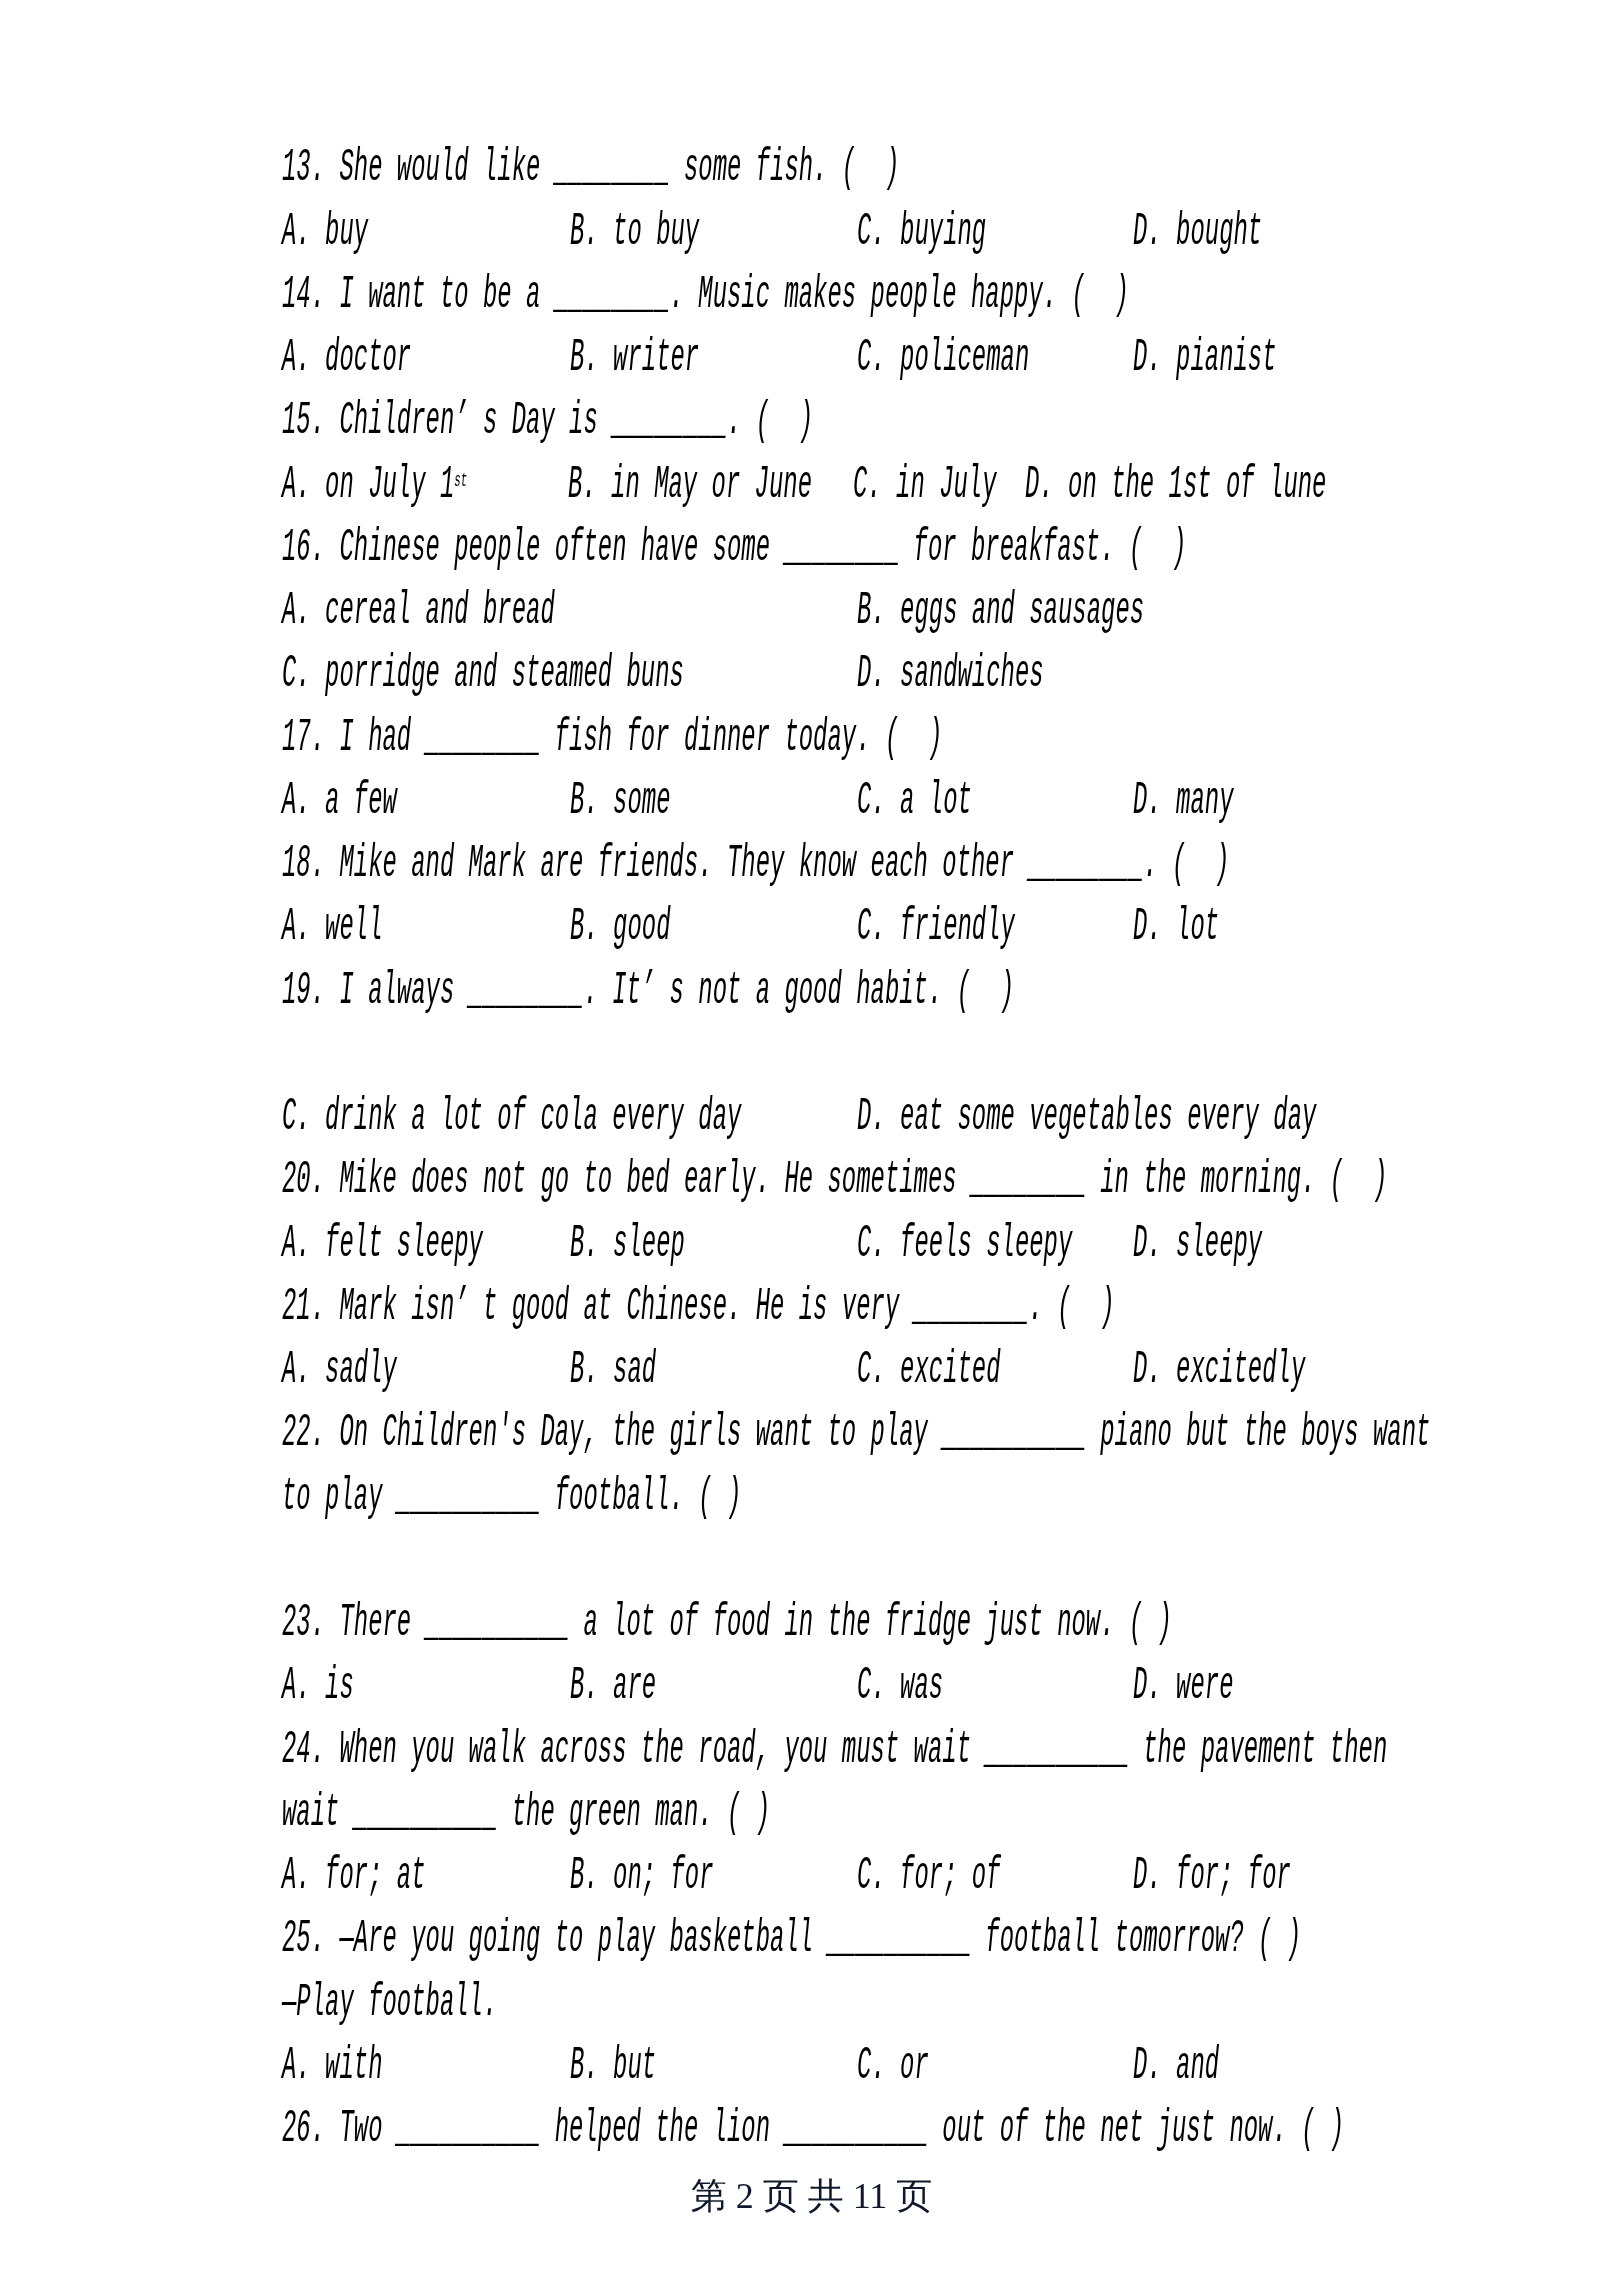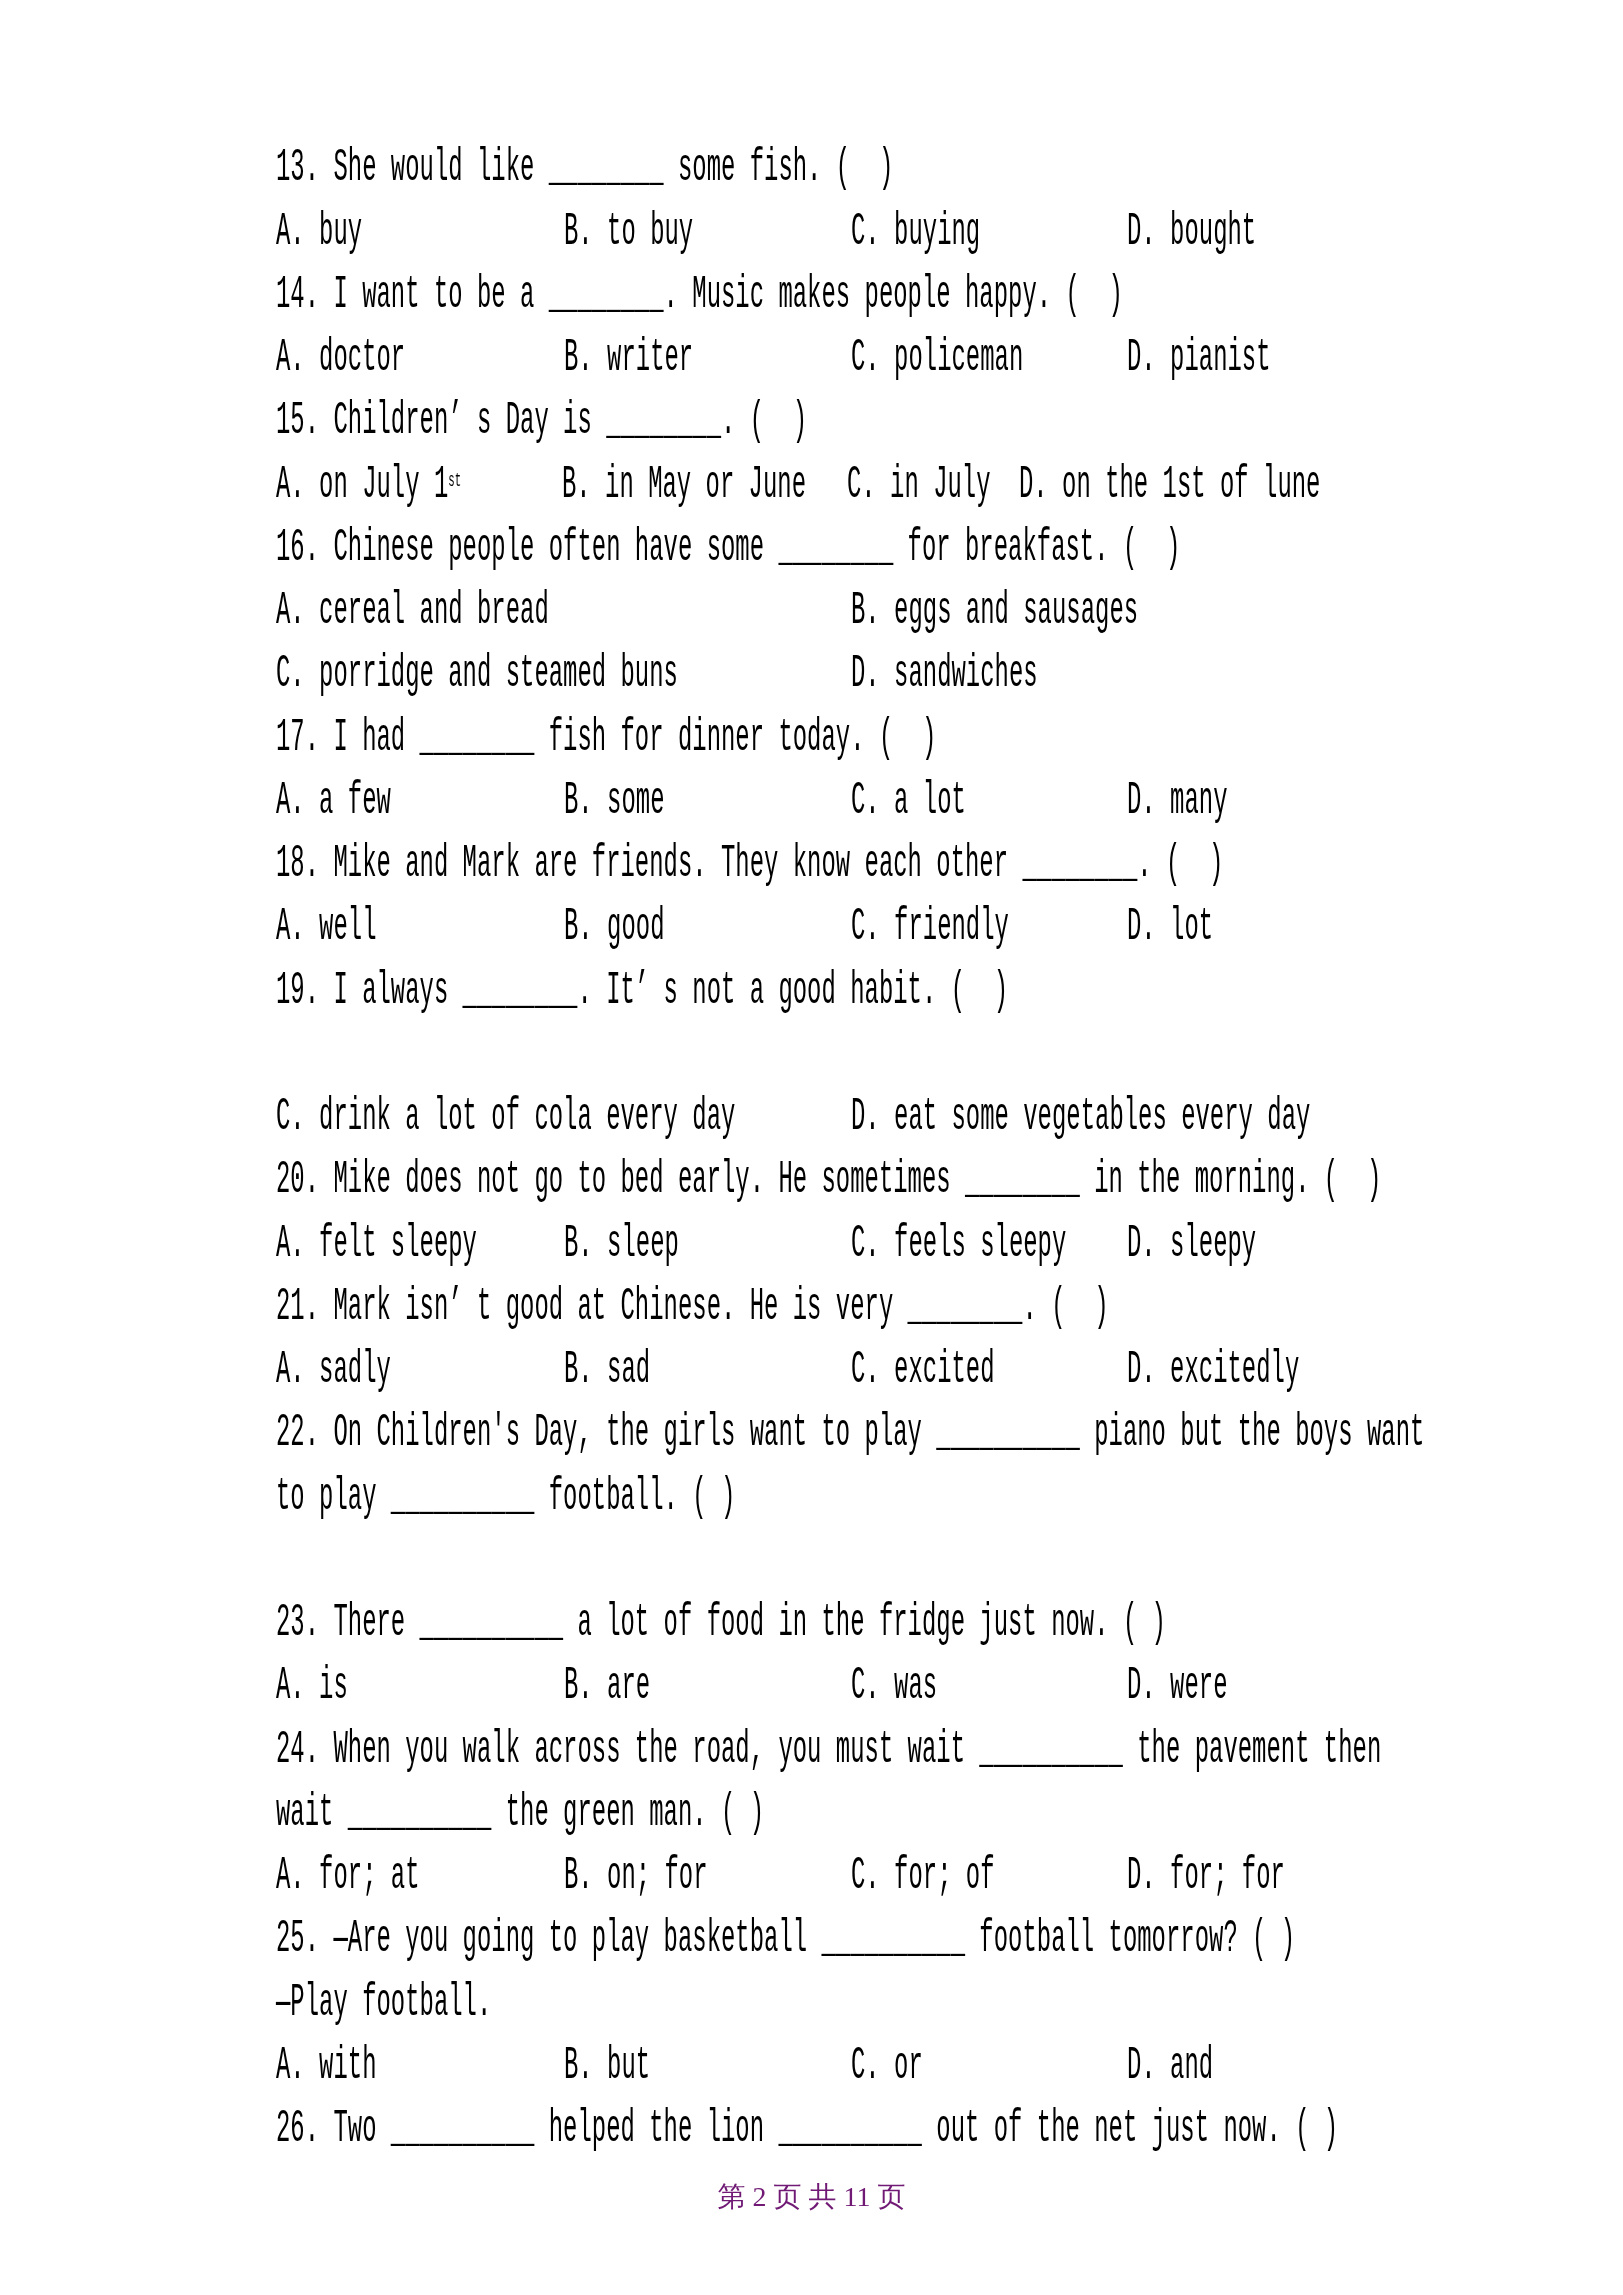--- a/index.html
+++ b/index.html
@@ -4,22 +4,22 @@
 <style>
   html,body { margin:0; padding:0; background:#e8e8e8; }
   .page {
     position:relative;
     width:1623px; height:2295px;
     background:#ffffff;
     overflow:hidden;
   }
   .line {
     position:absolute;
-    left:276px;
-    width:1254px; height:63px;
+    left:282px;
+    width:1254px; height:63px;font-style:italic;
   }
   
   .t {
     display:inline-block;
     position:relative;
     font-family:"Liberation Mono","DejaVu Sans Mono",monospace;
     font-size:46px;
     line-height:63px;
     color:#000;
     white-space:pre;
@@ -43,23 +43,23 @@
   }
   .footer {
     position:absolute;
     top:2164px; left:0;
     width:100%; height:65px;
     text-align:center;
   }
   .footer-text {
     display:inline-block;
     font-family:"Liberation Serif","DejaVu Serif",serif;
-    font-size:28px;
+    font-size:36px;
     line-height:65px;
-    color:#701a75;
+    color:#0f172a;
     white-space:pre;
   }
 </style>
 </head>
 <body>
 
 <div class="page">
 
   <div class="line" style="top:137px">
     <span class="t">13. She would like ________ some fish. (  )</span>

